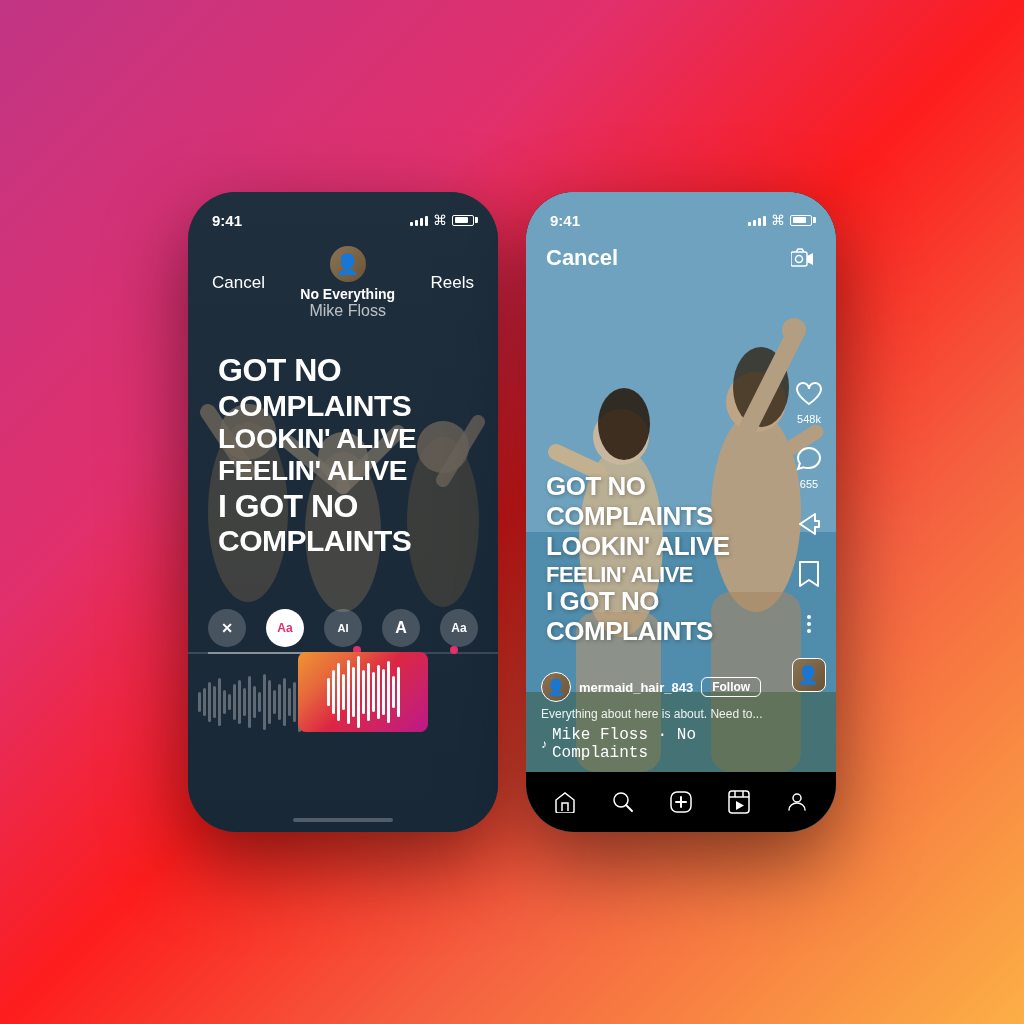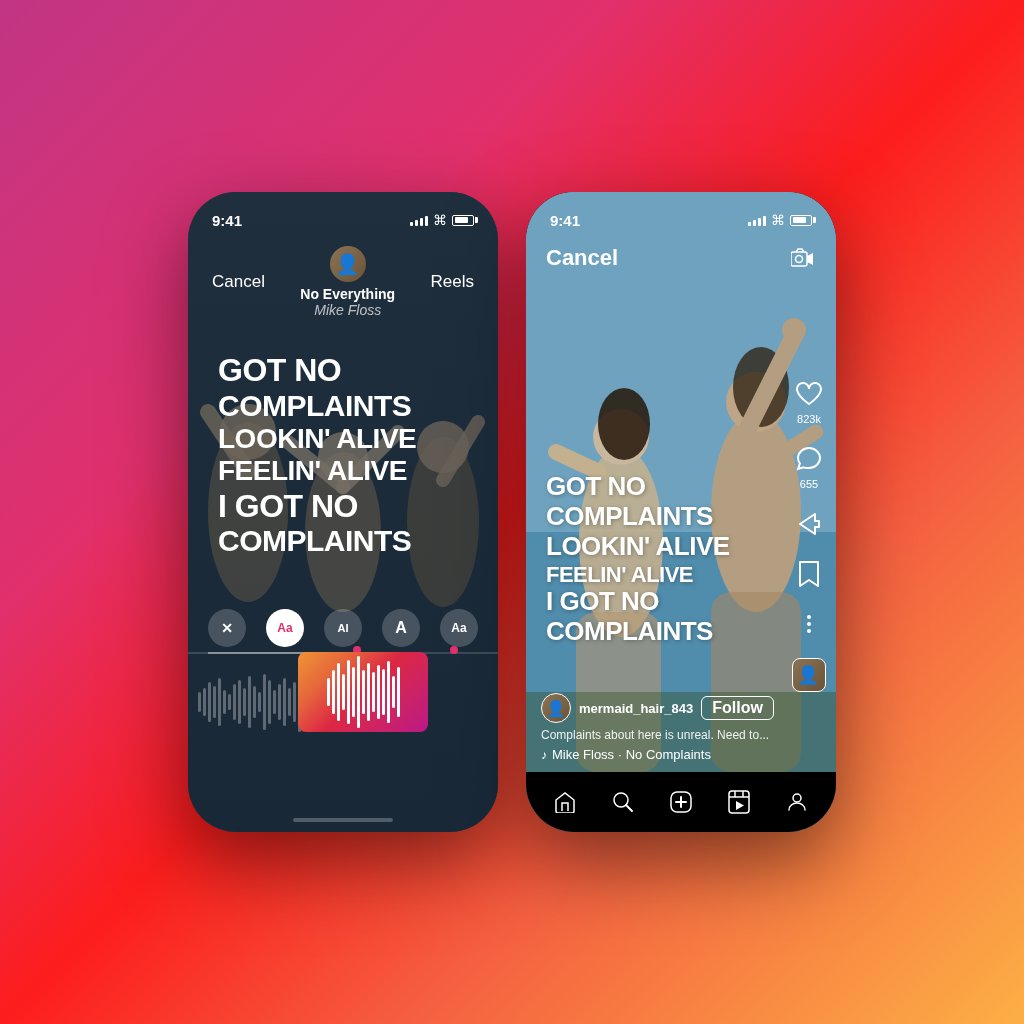--- a/index.html
+++ b/index.html
@@ -143,23 +143,22 @@
     .avatar-person {
       font-size: 20px;
     }
     .editor-song-title {
       font-size: 14px;
       font-weight: 700;
       color: white;
       text-align: center;
     }
     .editor-song-artist {
-      font-size: 14px;
+      font-size: 16px;
       color: rgba(255,255,255,0.7);
-      font-style: italic;
     }
 
     
     .lyrics-overlay {
       position: absolute;
       top: 160px;
       left: 30px;
       right: 20px;
       z-index: 15;
     }
@@ -422,42 +421,43 @@
     }
     .username {
       font-size: 13px;
       font-weight: 600;
       color: white;
     }
     .follow-btn {
       background: transparent;
       border: 1.5px solid white;
       color: white;
-      font-size: 16px;
+      font-size: 12px;
       font-weight: 600;
       padding: 2px 10px;
       border-radius: 6px;
     }
     .caption-text {
       font-size: 12px;
       color: rgba(255,255,255,0.9);
       margin-bottom: 5px;
     }
     .music-row {
       display: flex;
       align-items: center;
       gap: 5px;
     }
     .music-note {
       font-size: 12px;
       color: white;
     }
     .music-text {
-      font-size: 13px;
-      color: white;
+      font-size: 16px;
+      color: white;
+      font-family: Liberation Mono, monospace;
     }
 
     
     .bottom-nav {
       position: absolute;
       bottom: 0; left: 0; right: 0;
       height: 60px;
       background: black;
       display: flex;
       justify-content: space-around;
@@ -704,21 +704,21 @@
       </div>
 
       <div class="reels-actions">
 
         <div class="action-btn">
           <div class="action-icon">
             <svg width="28" height="26" viewBox="0 0 28 26" fill="none">
               <path d="M14 23S2 15 2 8a6 6 0 0 1 12 0 6 6 0 0 1 12 0c0 7-12 15-12 15z" stroke="white" stroke-width="2" fill="none"></path>
             </svg>
           </div>
-          <span class="action-count">823k</span>
+          <span class="action-count">548k</span>
         </div>
 
         <div class="action-btn">
           <div class="action-icon">
             <svg width="26" height="26" viewBox="0 0 26 26" fill="none">
               <path d="M13 2C7 2 2 6.5 2 12c0 2 .7 3.9 1.9 5.4L2 23l5.5-1.6A11 11 0 0 0 13 22c6 0 11-4.5 11-10S19 2 13 2z" stroke="white" stroke-width="2" fill="none"></path>
             </svg>
           </div>
           <span class="action-count">655</span>
         </div>
@@ -751,21 +751,21 @@
           <div style="width:34px;height:34px;border-radius:8px;background:linear-gradient(135deg,#8B7355,#6B5335);border:1.5px solid white;display:flex;align-items:center;justify-content:center;font-size:18px;">👤</div>
         </div>
       </div>
 
       <div class="reels-user-info">
         <div class="user-row">
           <div class="user-avatar">👤</div>
           <span class="username">mermaid_hair_843</span>
           <div class="follow-btn">Follow</div>
         </div>
-        <div class="caption-text">Complaints about here is unreal. Need to...</div>
+        <div class="caption-text">Everything about here is about. Need to...</div>
         <div class="music-row">
           <span class="music-note">♪</span>
           <span class="music-text">Mike Floss · No Complaints</span>
         </div>
       </div>
 
       <div class="bottom-nav">
         <div class="nav-item">
           <svg width="24" height="22" viewBox="0 0 24 22" fill="white">
             <path d="M3 9L12 2l9 7v11a2 2 0 0 1-2 2H5a2 2 0 0 1-2-2z" fill="none" stroke="white" stroke-width="1.5"></path>

